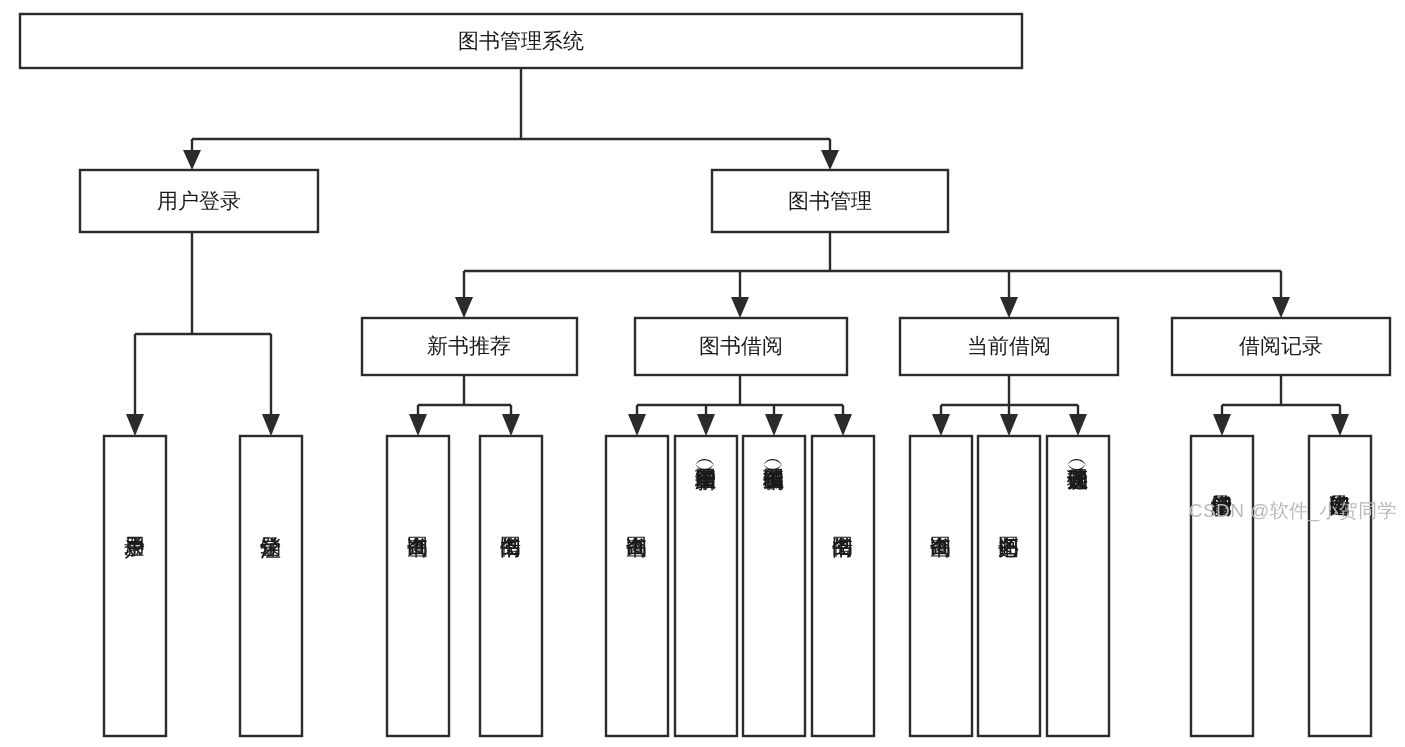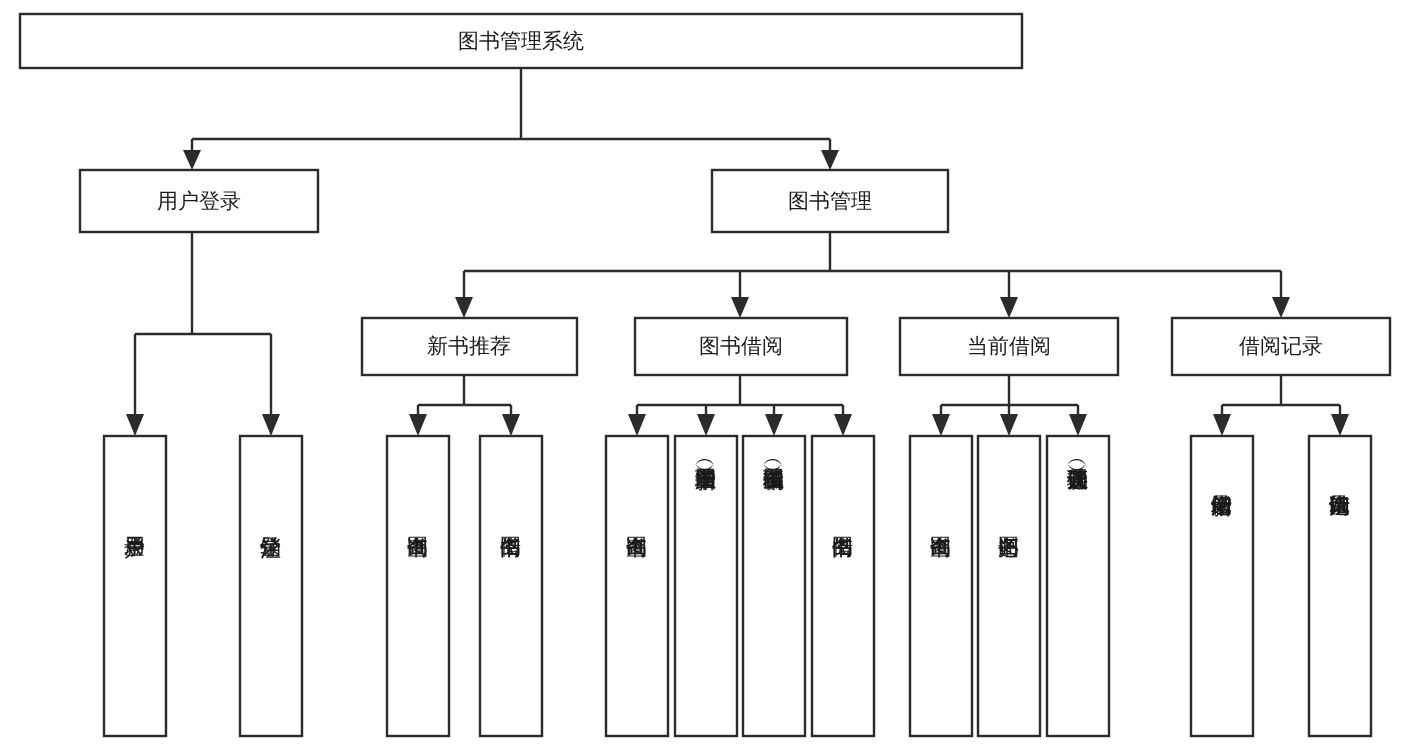--- a/index.html
+++ b/index.html
@@ -219,13 +219,14 @@
       <rect class="node-box" x="1191" y="436" width="62" height="300"></rect>
       <text class="node-label-vert" x="1222" y="478" writing-mode="tb" glyph-orientation-vertical="0">新增借阅记录</text>
     </g>
     <g>
       <rect class="node-box" x="1309" y="436" width="62" height="300"></rect>
       <text class="node-label-vert" x="1340" y="478" writing-mode="tb" glyph-orientation-vertical="0">查询借阅记录</text>
     </g>
 
   </svg>
 
+  <div class="watermark">CSDN @软件_小贺同学</div>
 </div>
 
 </body></html>

